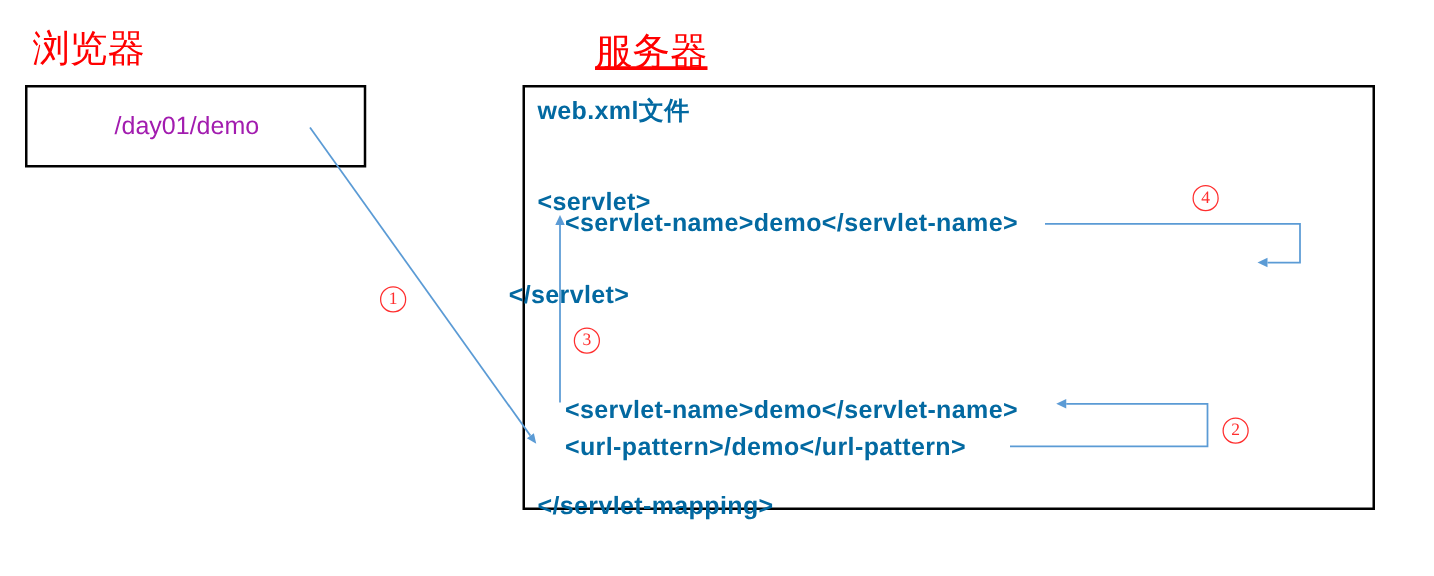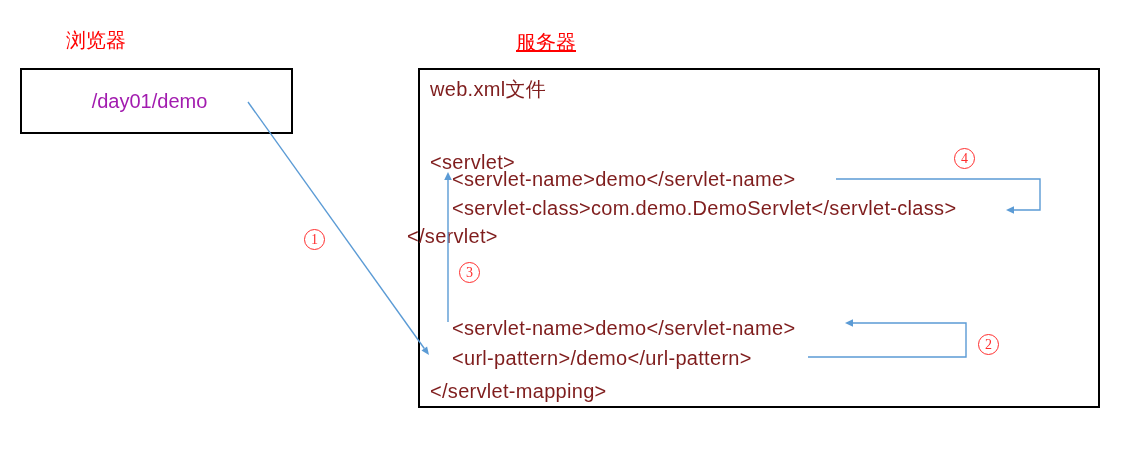--- a/index.html
+++ b/index.html
@@ -1,38 +1,38 @@
 <!DOCTYPE html>
 <html><head>
 <meta charset="utf-8">
 <style>
   html,body{margin:0;padding:0;background:#ffffff;}
   .canvas{
     position:relative;width:1147px;height:461px;background:#ffffff;
     font-family:"Liberation Sans",sans-serif;overflow:hidden;
   }
   .zone-label{
-    position:absolute;color:#ff0000;font-size:20px;line-height:24px;
-    font-family:"Liberation Serif","DejaVu Serif",serif;white-space:nowrap;margin-left:40px;
+    position:absolute;color:#ff0000;font-size:30px;line-height:24px;
+    font-family:"Liberation Serif","DejaVu Serif",serif;white-space:nowrap;
   }
   .browser-box{
     position:absolute;left:20px;top:68px;width:273px;height:66px;
     border:2px solid #000;box-sizing:border-box;
     display:flex;align-items:center;justify-content:center;
   }
   .request-url{
     font-size:20px;color:#a21caf;white-space:nowrap;position:relative;left:-7px;
   }
   .server-box{
     position:absolute;left:418px;top:68px;width:682px;height:340px;
     border:2px solid #000;box-sizing:border-box;background:transparent;
   }
   .code-line{
-    position:absolute;font-size:20px;line-height:22px;color:#7f1d1d;
-    letter-spacing:0.3px;white-space:nowrap;
+    position:absolute;font-size:20px;line-height:22px;color:#0369a1;
+    letter-spacing:0.3px;white-space:nowrap;font-weight:bold;
   }
   .step-badge{
     position:absolute;width:21px;height:21px;border:1.5px solid #ff2e2e;
     border-radius:50%;box-sizing:border-box;color:#ff2e2e;
     font-family:"Liberation Serif","DejaVu Serif",serif;font-size:14px;
     display:flex;align-items:center;justify-content:center;background:transparent;
   }
   .connector-layer{
     position:absolute;left:0;top:0;width:1147px;height:461px;pointer-events:none;
   }
@@ -51,25 +51,24 @@
 
   <div class="browser-box">
     <span class="request-url">/day01/demo</span>
   </div>
 
   <div class="server-box"></div>
 
   <div class="code-line" style="left:430px;top:78px;">web.xml文件</div>
   <div class="code-line" style="left:430px;top:151px;">&lt;servlet&gt;</div>
   <div class="code-line" style="left:452px;top:168px;">&lt;servlet-name&gt;demo&lt;/servlet-name&gt;</div>
-  <div class="code-line" style="left:452px;top:197px;">&lt;servlet-class&gt;com.demo.DemoServlet&lt;/servlet-class&gt;</div>
   <div class="code-line" style="left:407px;top:225px;">&lt;/servlet&gt;</div>
   <div class="code-line" style="left:452px;top:317px;">&lt;servlet-name&gt;demo&lt;/servlet-name&gt;</div>
   <div class="code-line" style="left:452px;top:347px;text-align:center;">&lt;url-pattern&gt;/demo&lt;/url-pattern&gt;</div>
-  <div class="code-line" style="left:430px;top:380px;">&lt;/servlet-mapping&gt;</div>
+  <div class="code-line" style="left:430px;top:394px;">&lt;/servlet-mapping&gt;</div>
 
   <svg class="connector-layer" viewBox="0 0 1147 461" xmlns="http://www.w3.org/2000/svg">
 
     <g>
       <line x1="248" y1="102" x2="424.3" y2="348.5"></line>
       <polygon points="429,355 421.5,350.5 427.1,346.5"></polygon>
     </g>
 
     <g>
       <polyline points="808,357 966,357 966,323 853,323"></polyline>

